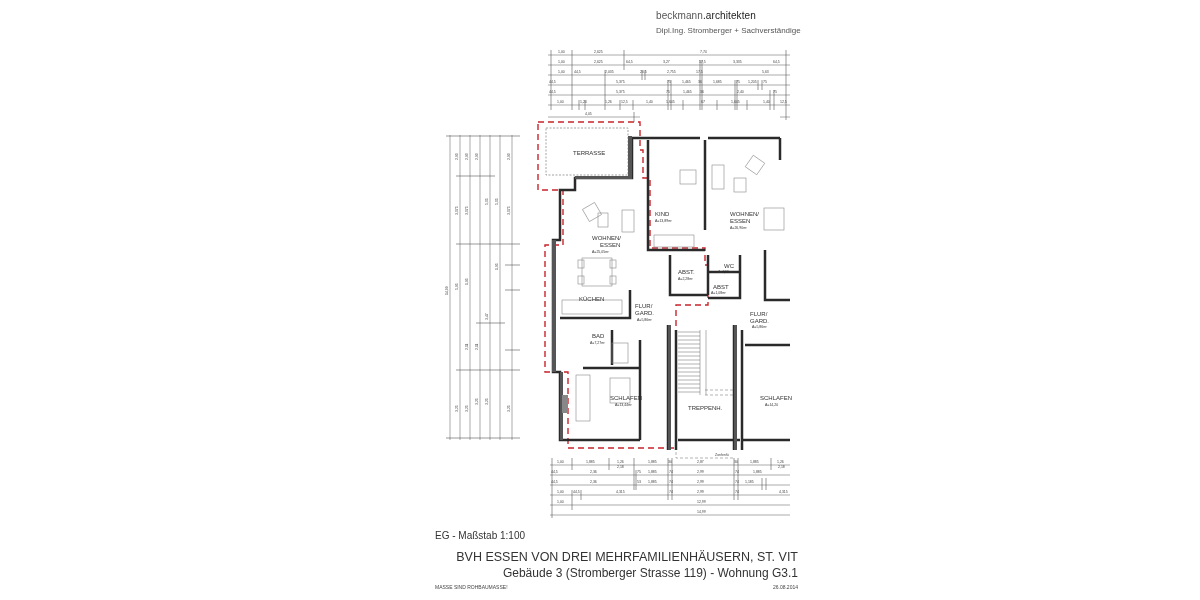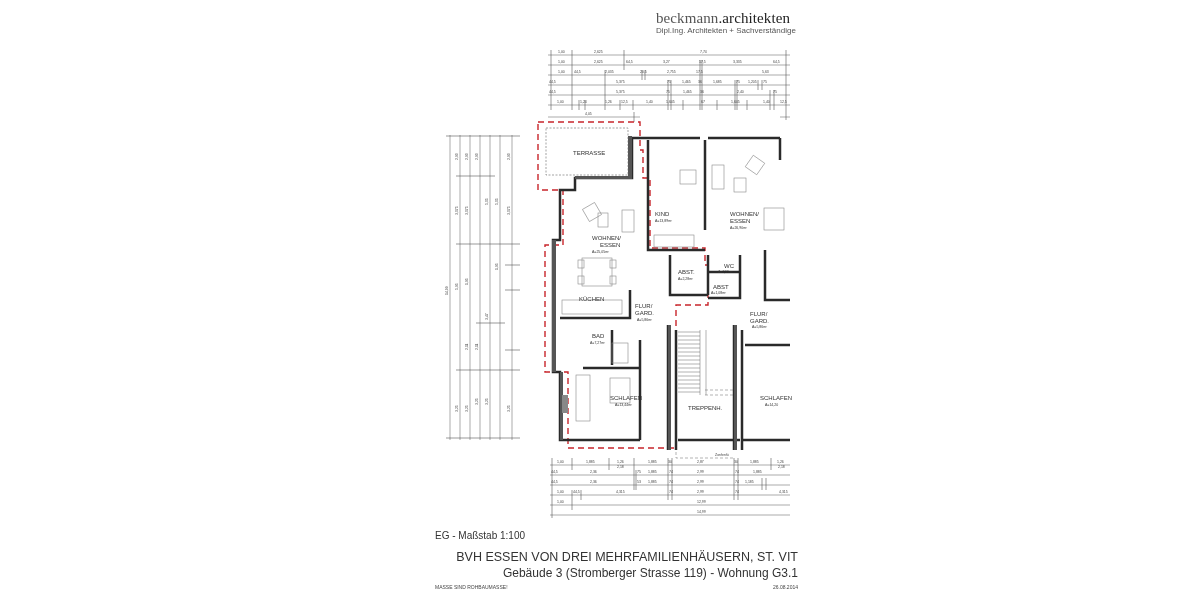--- a/index.html
+++ b/index.html
@@ -1,35 +1,35 @@
 <!DOCTYPE html>
 <html><head>
 <meta charset="utf-8">
 <style>
   html,body{margin:0;padding:0;background:#fff;}
   body{width:1200px;height:600px;position:relative;overflow:hidden;font-family:"Liberation Sans",sans-serif;color:#333;}
   .abs{position:absolute;}
-  .brand{left:656px;top:10px;font-size:15px;color:#555;letter-spacing:0.1px;font-family:Liberation Serif, serif;}
+  .brand{left:656px;top:10px;font-size:10px;color:#555;letter-spacing:0.1px;}
   .brand b{font-weight:normal;color:#222;}
   .brand-sub{left:656px;top:26px;font-size:8px;color:#555;}
   .scale{left:435px;top:530px;font-size:10px;color:#333;}
   .title1{right:402px;top:550px;font-size:12.5px;color:#333;white-space:nowrap;}
   .title2{right:402px;top:566px;font-size:12px;color:#333;white-space:nowrap;text-align:center;}
   .note{left:435px;top:584px;font-size:5px;color:#444;}
   .date{right:402px;top:584px;font-size:5px;color:#444;}
   svg{position:absolute;left:0;top:0;}
   .rl{font-family:"Liberation Sans",sans-serif;font-size:6px;fill:#333;}
   .ra{font-family:"Liberation Sans",sans-serif;font-size:3.5px;fill:#333;}
   .dim{font-family:"Liberation Sans",sans-serif;font-size:3.5px;fill:#444;}
 </style>
 </head>
 <body>
 
 <div class="abs brand"><span>beckmann</span><b>.architekten</b></div>
-<div class="abs brand-sub">Dipl.Ing. Architekten + Sachverständige</div>
+<div class="abs brand-sub">Dipl.Ing. Stromberger + Sachverständige</div>
 
 <svg width="1200" height="600" viewBox="0 0 1200 600">
 
   <g stroke="#555" stroke-width="0.5" fill="none">
     <line x1="548" y1="55" x2="790" y2="55"></line>
     <line x1="548" y1="65" x2="790" y2="65"></line>
     <line x1="548" y1="75" x2="790" y2="75"></line>
     <line x1="548" y1="85" x2="790" y2="85"></line>
     <line x1="548" y1="95" x2="790" y2="95"></line>
     <line x1="548" y1="105" x2="790" y2="105"></line>

